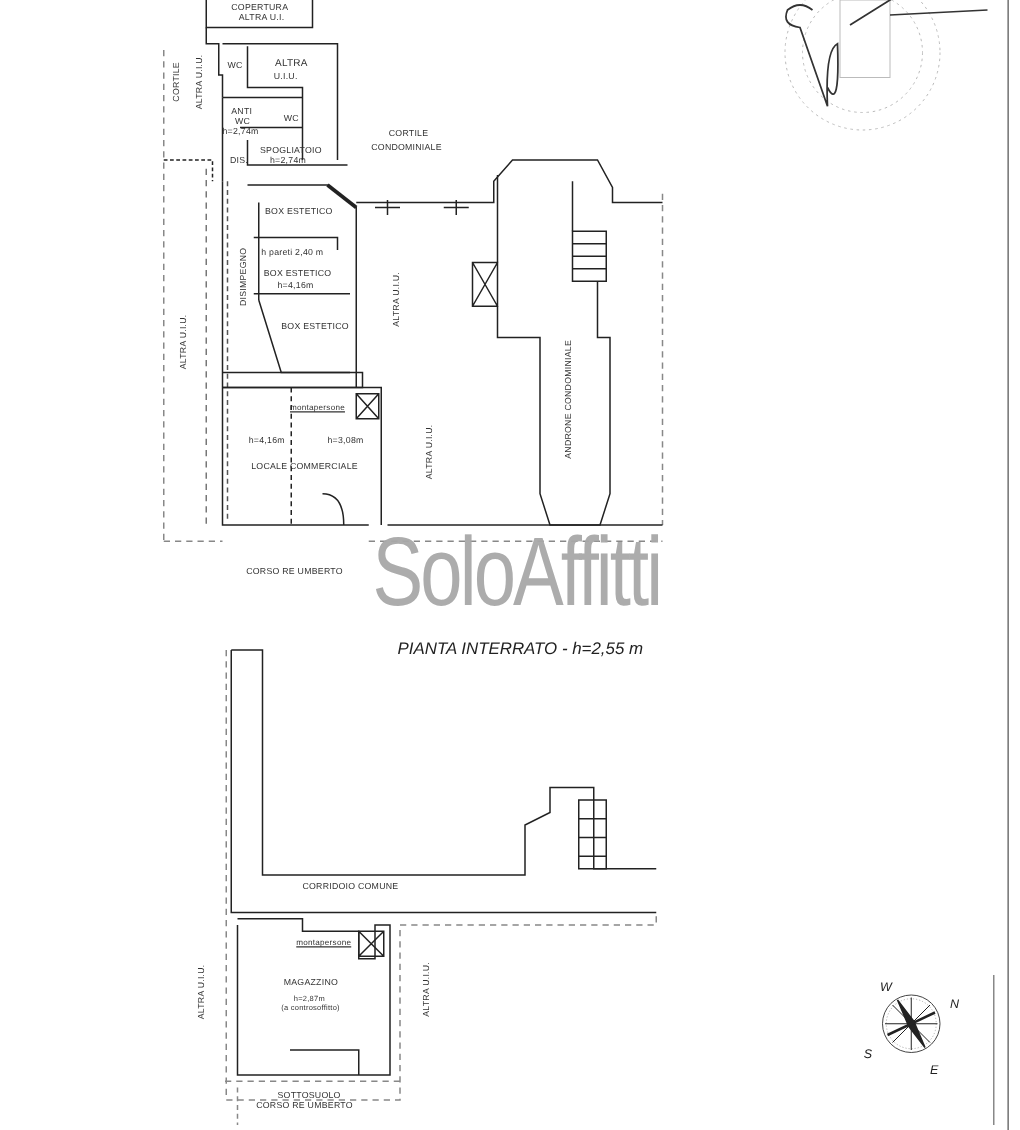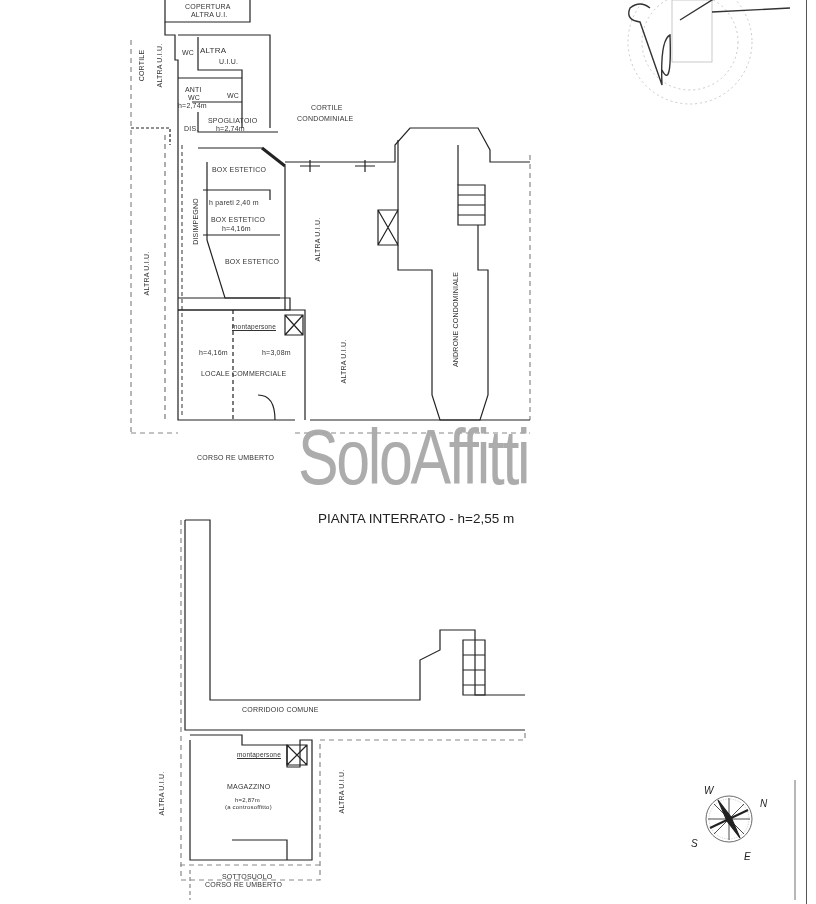--- a/index.html
+++ b/index.html
@@ -1,21 +1,21 @@
 <!DOCTYPE html>
 <html><head>
 <meta charset="utf-8">
 <style>
   html,body{margin:0;padding:0;background:#fff;}
   body{width:816px;height:904px;position:relative;overflow:hidden;font-family:"Liberation Sans",sans-serif;color:#222;}
   svg{position:absolute;left:0;top:0;}
   .lbl{position:absolute;font-size:7px;letter-spacing:0.2px;color:#333;white-space:nowrap;line-height:1;text-align:center;}
   .lbl.v{transform:rotate(-90deg);transform-origin:center center;}
   .u{text-decoration:underline;}
-  .title{position:absolute;left:318px;top:511px;font-size:13.5px;color:#222;white-space:nowrap;}
+  .title{position:absolute;left:318px;top:511px;font-size:13.5px;font-style:italic;color:#222;white-space:nowrap;}
   .wm{position:absolute;left:298px;top:412px;font-family:"Liberation Sans",sans-serif;font-size:78px;font-weight:400;color:#a8a8a8;letter-spacing:-3px;transform:scaleX(0.78);transform-origin:left top;white-space:nowrap;opacity:.95;}
   .cmp{position:absolute;font-size:10px;font-style:italic;color:#222;}
   .sep{position:absolute;left:806px;top:0;width:1px;height:904px;background:#555;}
 </style>
 </head>
 <body>
 
 <div class="sep"></div>
 
 <svg width="816" height="904" viewBox="0 0 816 904" fill="none" stroke="#222" stroke-width="1.2">
@@ -82,21 +82,21 @@
     <path d="M-21 0 L21 0 M0 -21 L0 21 M-15 -15 L15 15 M15 -15 L-15 15" stroke-width="0.8"></path>
     <path d="M-19 9 L19 -9" stroke-width="2"></path>
   </g>
 </svg>
 
 <div class="wm">SoloAffitti</div>
 <div class="title">PIANTA INTERRATO - h=2,55 m</div>
 
 <div class="lbl" style="left:185px;top:3px">COPERTURA</div>
 <div class="lbl" style="left:191px;top:11px">ALTRA U.I.</div>
-<div class="lbl" style="left:200px;top:47px;font-size:8px">ALTRA</div>
+<div class="lbl" style="left:220px;top:47px;font-size:8px">ALTRA</div>
 <div class="lbl" style="left:219px;top:58px">U.I.U.</div>
 <div class="lbl" style="left:182px;top:49px">WC</div>
 <div class="lbl" style="left:227px;top:92px">WC</div>
 <div class="lbl" style="left:185px;top:86px">ANTI</div>
 <div class="lbl" style="left:188px;top:94px">WC</div>
 <div class="lbl" style="left:178px;top:102px">h=2,74m</div>
 <div class="lbl" style="left:184px;top:125px">DIS.</div>
 <div class="lbl" style="left:208px;top:117px">SPOGLIATOIO</div>
 <div class="lbl" style="left:216px;top:125px">h=2,74m</div>
 <div class="lbl v" style="left:126px;top:62px">CORTILE</div>

